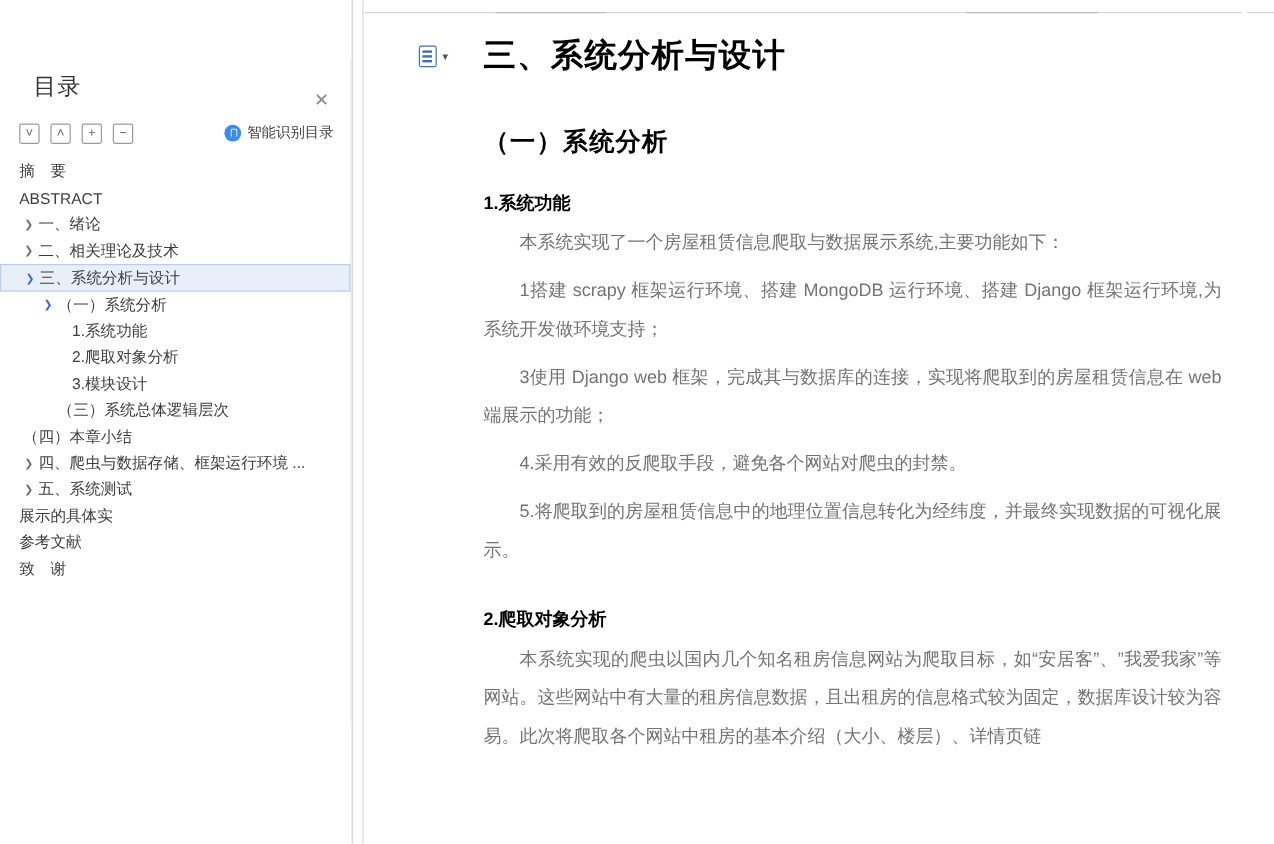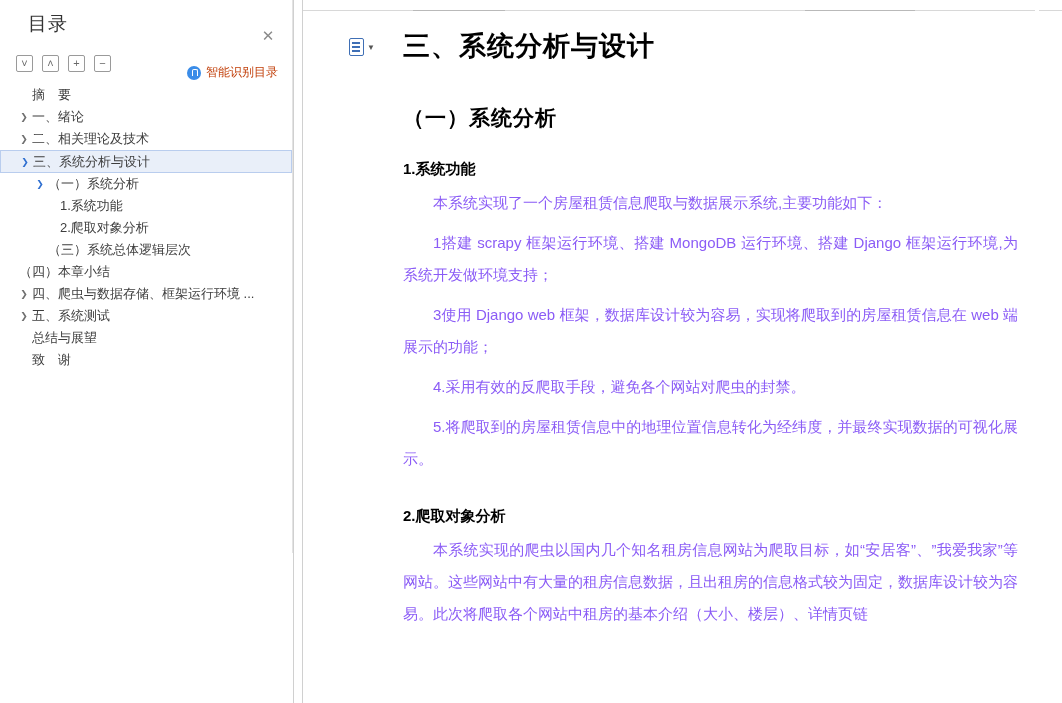--- a/index.html
+++ b/index.html
@@ -18,20 +18,21 @@
   }
 
   
   .toc-panel {
     width: 293px;
     height: 553px;
     background: #ffffff;
     border-right: 1px solid #e3e3e3;
     position: relative;
     flex: 0 0 293px;
+    margin-top: 48px;
   }
   .toc-header {
     height: 48px;
     display: flex;
     align-items: center;
     padding: 0 14px 0 28px;
     position: relative;
   }
   .toc-title {
     font-size: 19px;
@@ -69,25 +70,25 @@
     position: absolute;
     left: 0; right: 0; top: -1px;
     text-align: center;
     font-size: 11px;
     line-height: 17px;
     color: #6a6a6a;
   }
   .smart-toc {
     position: absolute;
     right: 14px;
-    top: 16px;
+    top: 6px;
     display: flex;
     align-items: center;
     font-size: 12px;
-    color: #c2410c;
+    color: #404040;
     cursor: pointer;
   }
   .smart-toc .bulb {
     width: 14px; height: 14px;
     border-radius: 50%;
     background: #3a8ce8;
     margin-right: 5px;
     position: relative;
   }
   .smart-toc .bulb::after {
@@ -126,21 +127,21 @@
     font-size: 9px;
     color: #707070;
     line-height: 22px;
   }
   .toc-item .arrow.down { color: #2f6fd0; }
   .toc-item .label { overflow: hidden; text-overflow: ellipsis; }
   .lvl1 { padding-left: 16px; }
   .lvl1 .label { }
   .lvl2 { padding-left: 32px; }
   .lvl3 { padding-left: 60px; }
-  .noarrow { padding-left: 32px; }
+  .noarrow { padding-left: 16px; }
 
   
   .gutter {
     width: 10px;
     flex: 0 0 10px;
     background: #ffffff;
     border-left: 1px solid #d0d0d0;
     border-right: 1px solid #d0d0d0;
   }
 
@@ -219,21 +220,21 @@
     font-size: 15px;
     font-weight: bold;
     margin: 28px 0 0 52px;
     color: #000000;
   }
   h3.doc-h3.tight { margin-top: 32px; }
   p.doc-p {
     font-size: 15px;
     line-height: 32px;
     margin: 8px 0 0 52px;
-    color: #8b5cf6;
+    color: #737373;
     text-align: justify;
     max-width: 620px;
   }
   p.doc-p.indent { text-indent: 2em; }
 </style>
 </head>
 <body>
 
 <div class="app">
 
@@ -260,20 +261,23 @@
       <div class="smart-toc">
         <span class="bulb"></span>
         <span>智能识别目录</span>
       </div>
     </div>
 
     <div class="toc-list">
       <div class="toc-item lvl1 noarrow">
         <span class="label">摘　要</span>
       </div>
+      <div class="toc-item lvl1 noarrow">
+        <span class="label">ABSTRACT</span>
+      </div>
       <div class="toc-item lvl1">
         <span class="arrow">❯</span>
         <span class="label">一、绪论</span>
       </div>
       <div class="toc-item lvl1">
         <span class="arrow">❯</span>
         <span class="label">二、相关理论及技术</span>
       </div>
       <div class="toc-item lvl1 selected">
         <span class="arrow down">❯</span>
@@ -282,36 +286,42 @@
       <div class="toc-item lvl2">
         <span class="arrow down">❯</span>
         <span class="label">（一）系统分析</span>
       </div>
       <div class="toc-item lvl3">
         <span class="label">1.系统功能</span>
       </div>
       <div class="toc-item lvl3">
         <span class="label">2.爬取对象分析</span>
       </div>
+      <div class="toc-item lvl3">
+        <span class="label">3.模块设计</span>
+      </div>
       <div class="toc-item lvl2 noarrow" style="padding-left:48px">
         <span class="label">（三）系统总体逻辑层次</span>
       </div>
       <div class="toc-item lvl2 noarrow" style="padding-left:19px">
         <span class="label">（四）本章小结</span>
       </div>
       <div class="toc-item lvl1">
         <span class="arrow">❯</span>
         <span class="label">四、爬虫与数据存储、框架运行环境 ...</span>
       </div>
       <div class="toc-item lvl1">
         <span class="arrow">❯</span>
         <span class="label">五、系统测试</span>
       </div>
       <div class="toc-item lvl1 noarrow">
-        <span class="label">总结与展望</span>
+        <span class="label">展示的具体实</span>
+      </div>
+      <div class="toc-item lvl1 noarrow">
+        <span class="label">参考文献</span>
       </div>
       <div class="toc-item lvl1 noarrow">
         <span class="label">致　谢</span>
       </div>
     </div>
   </aside>
 
   <div class="gutter"></div>
 
   <main class="doc-area">
@@ -327,20 +337,20 @@
       <span class="sheet"></span>
       <span class="caret">▼</span>
     </div>
 
     <div class="page-content">
       <h1 class="doc-h1">三、系统分析与设计</h1>
       <h2 class="doc-h2">（一）系统分析</h2>
       <h3 class="doc-h3">1.系统功能</h3>
       <p class="doc-p indent">本系统实现了一个房屋租赁信息爬取与数据展示系统,主要功能如下：</p>
       <p class="doc-p indent">1搭建 scrapy 框架运行环境、搭建 MongoDB 运行环境、搭建 Django 框架运行环境,为系统开发做环境支持；</p>
-      <p class="doc-p indent">3使用 Django web 框架，数据库设计较为容易，实现将爬取到的房屋租赁信息在 web 端展示的功能；</p>
+      <p class="doc-p indent">3使用 Django web 框架，完成其与数据库的连接，实现将爬取到的房屋租赁信息在 web 端展示的功能；</p>
       <p class="doc-p indent">4.采用有效的反爬取手段，避免各个网站对爬虫的封禁。</p>
       <p class="doc-p indent">5.将爬取到的房屋租赁信息中的地理位置信息转化为经纬度，并最终实现数据的可视化展示。</p>
       <h3 class="doc-h3 tight">2.爬取对象分析</h3>
       <p class="doc-p indent">本系统实现的爬虫以国内几个知名租房信息网站为爬取目标，如“安居客”、”我爱我家”等网站。这些网站中有大量的租房信息数据，且出租房的信息格式较为固定，数据库设计较为容易。此次将爬取各个网站中租房的基本介绍（大小、楼层）、详情页链</p>
     </div>
   </main>
 </div>
 
 </body></html>

